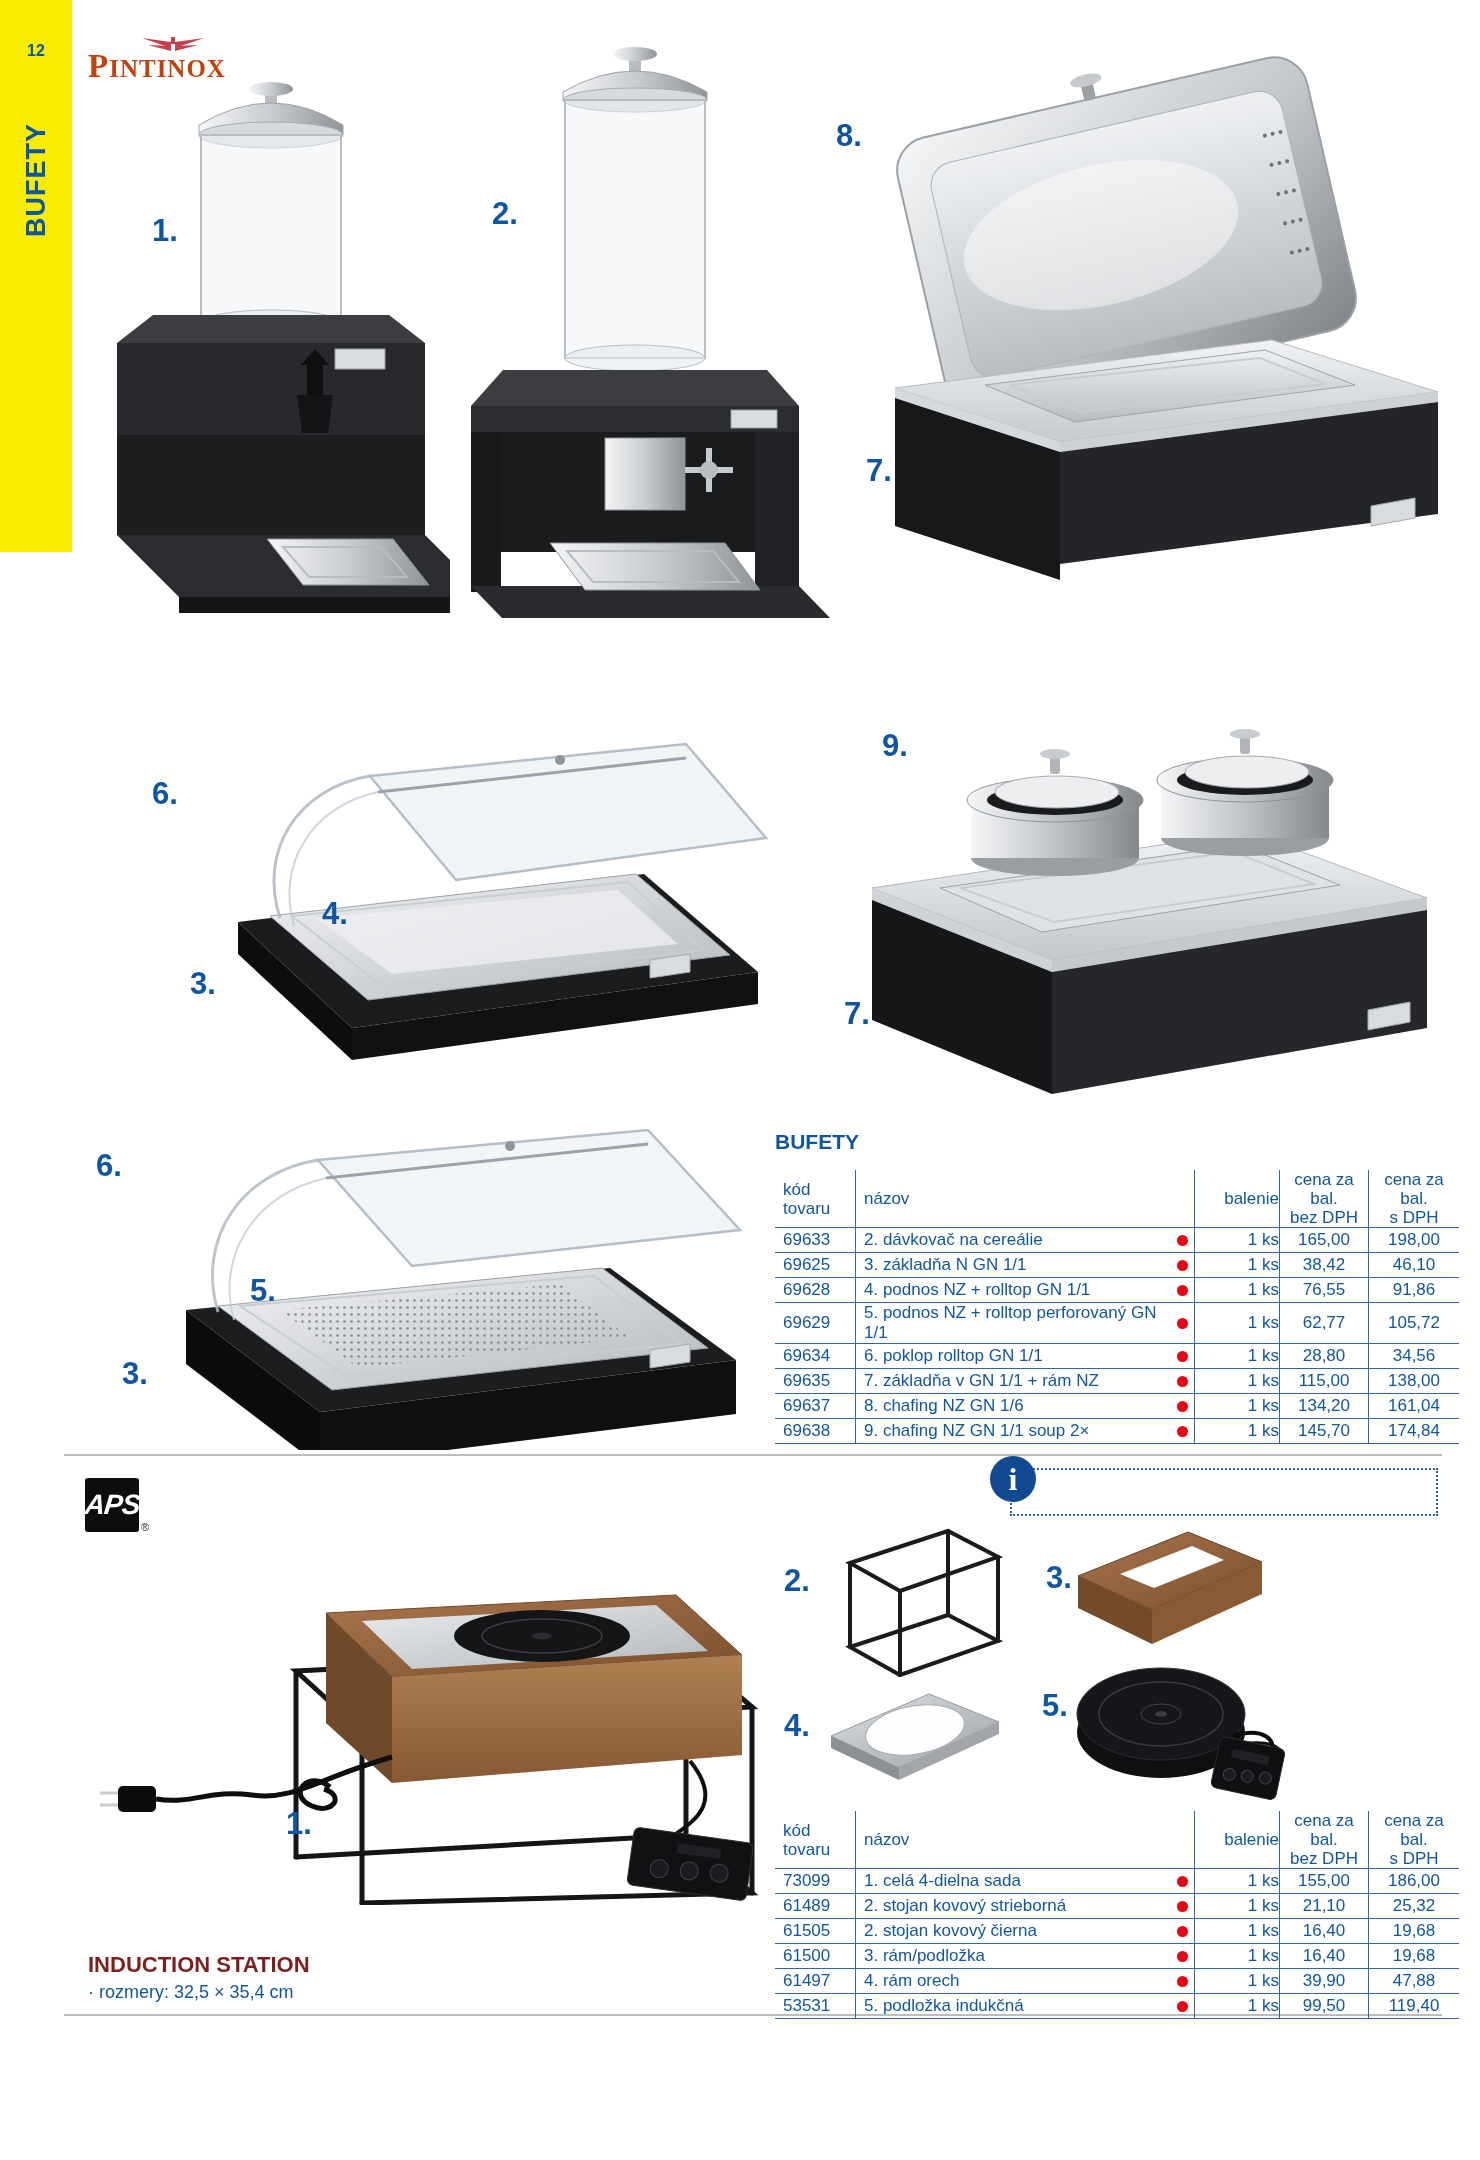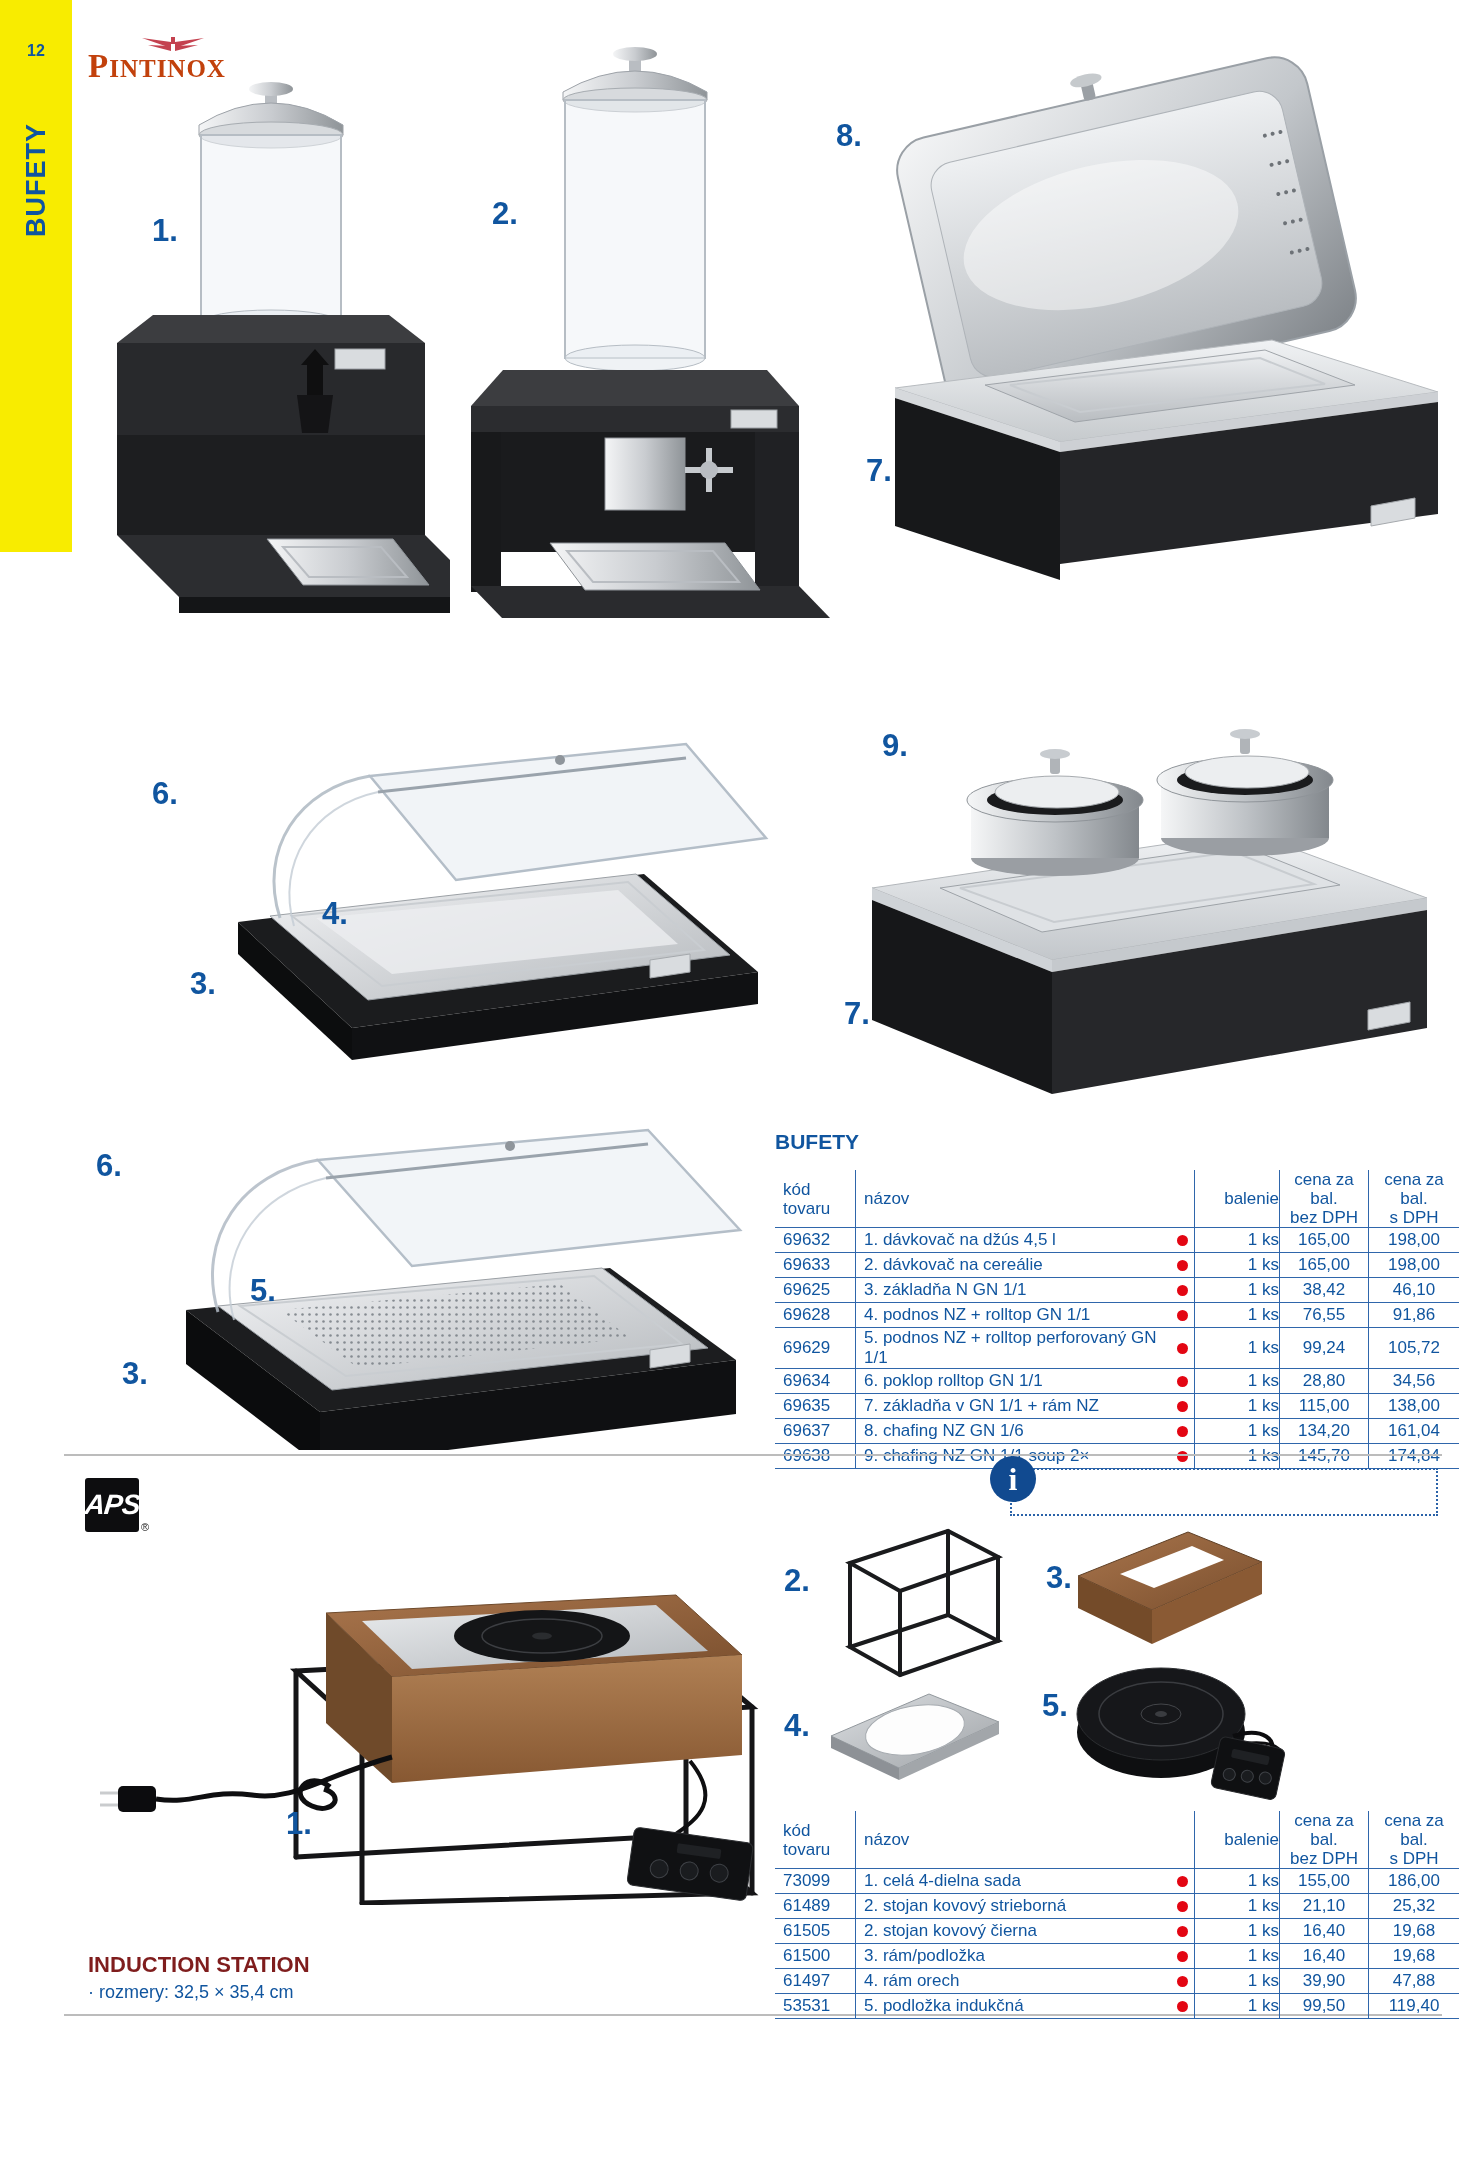--- a/index.html
+++ b/index.html
@@ -408,44 +408,32 @@
       <tr>
         <th class="c-code"><span>kód</span><br><span>tovaru</span></th>
         <th class="c-name">názov</th>
         <th class="c-pack">balenie</th>
         <th class="c-p1"><span>cena za bal.</span><br><span>bez DPH</span></th>
         <th class="c-p2"><span>cena za bal.</span><br><span>s DPH</span></th>
       </tr>
     </thead>
     <tbody>
       <tr>
-          <td class="c-code">69632</td>
-          <td class="c-name">
-            <div class="name-cell">
-              <span>1. dávkovač na džús 4,5 l</span>
+          <td class="c-code">69633</td>
+          <td class="c-name">
+            <div class="name-cell">
+              <span>2. dávkovač na cereálie</span>
               <span class="dot"></span>
             </div>
           </td>
           <td class="c-pack">1 ks</td>
           <td class="c-p1">165,00</td>
           <td class="c-p2">198,00</td>
         </tr>
       <tr>
-          <td class="c-code">69633</td>
-          <td class="c-name">
-            <div class="name-cell">
-              <span>2. dávkovač na cereálie</span>
-              <span class="dot"></span>
-            </div>
-          </td>
-          <td class="c-pack">1 ks</td>
-          <td class="c-p1">165,00</td>
-          <td class="c-p2">198,00</td>
-        </tr>
-      <tr>
           <td class="c-code">69625</td>
           <td class="c-name">
             <div class="name-cell">
               <span>3. základňa N GN 1/1</span>
               <span class="dot"></span>
             </div>
           </td>
           <td class="c-pack">1 ks</td>
           <td class="c-p1">38,42</td>
           <td class="c-p2">46,10</td>
@@ -464,21 +452,21 @@
         </tr>
       <tr>
           <td class="c-code">69629</td>
           <td class="c-name">
             <div class="name-cell">
               <span>5. podnos NZ + rolltop perforovaný GN 1/1</span>
               <span class="dot"></span>
             </div>
           </td>
           <td class="c-pack">1 ks</td>
-          <td class="c-p1">99,24</td>
+          <td class="c-p1">62,77</td>
           <td class="c-p2">105,72</td>
         </tr>
       <tr>
           <td class="c-code">69634</td>
           <td class="c-name">
             <div class="name-cell">
               <span>6. poklop rolltop GN 1/1</span>
               <span class="dot"></span>
             </div>
           </td>

